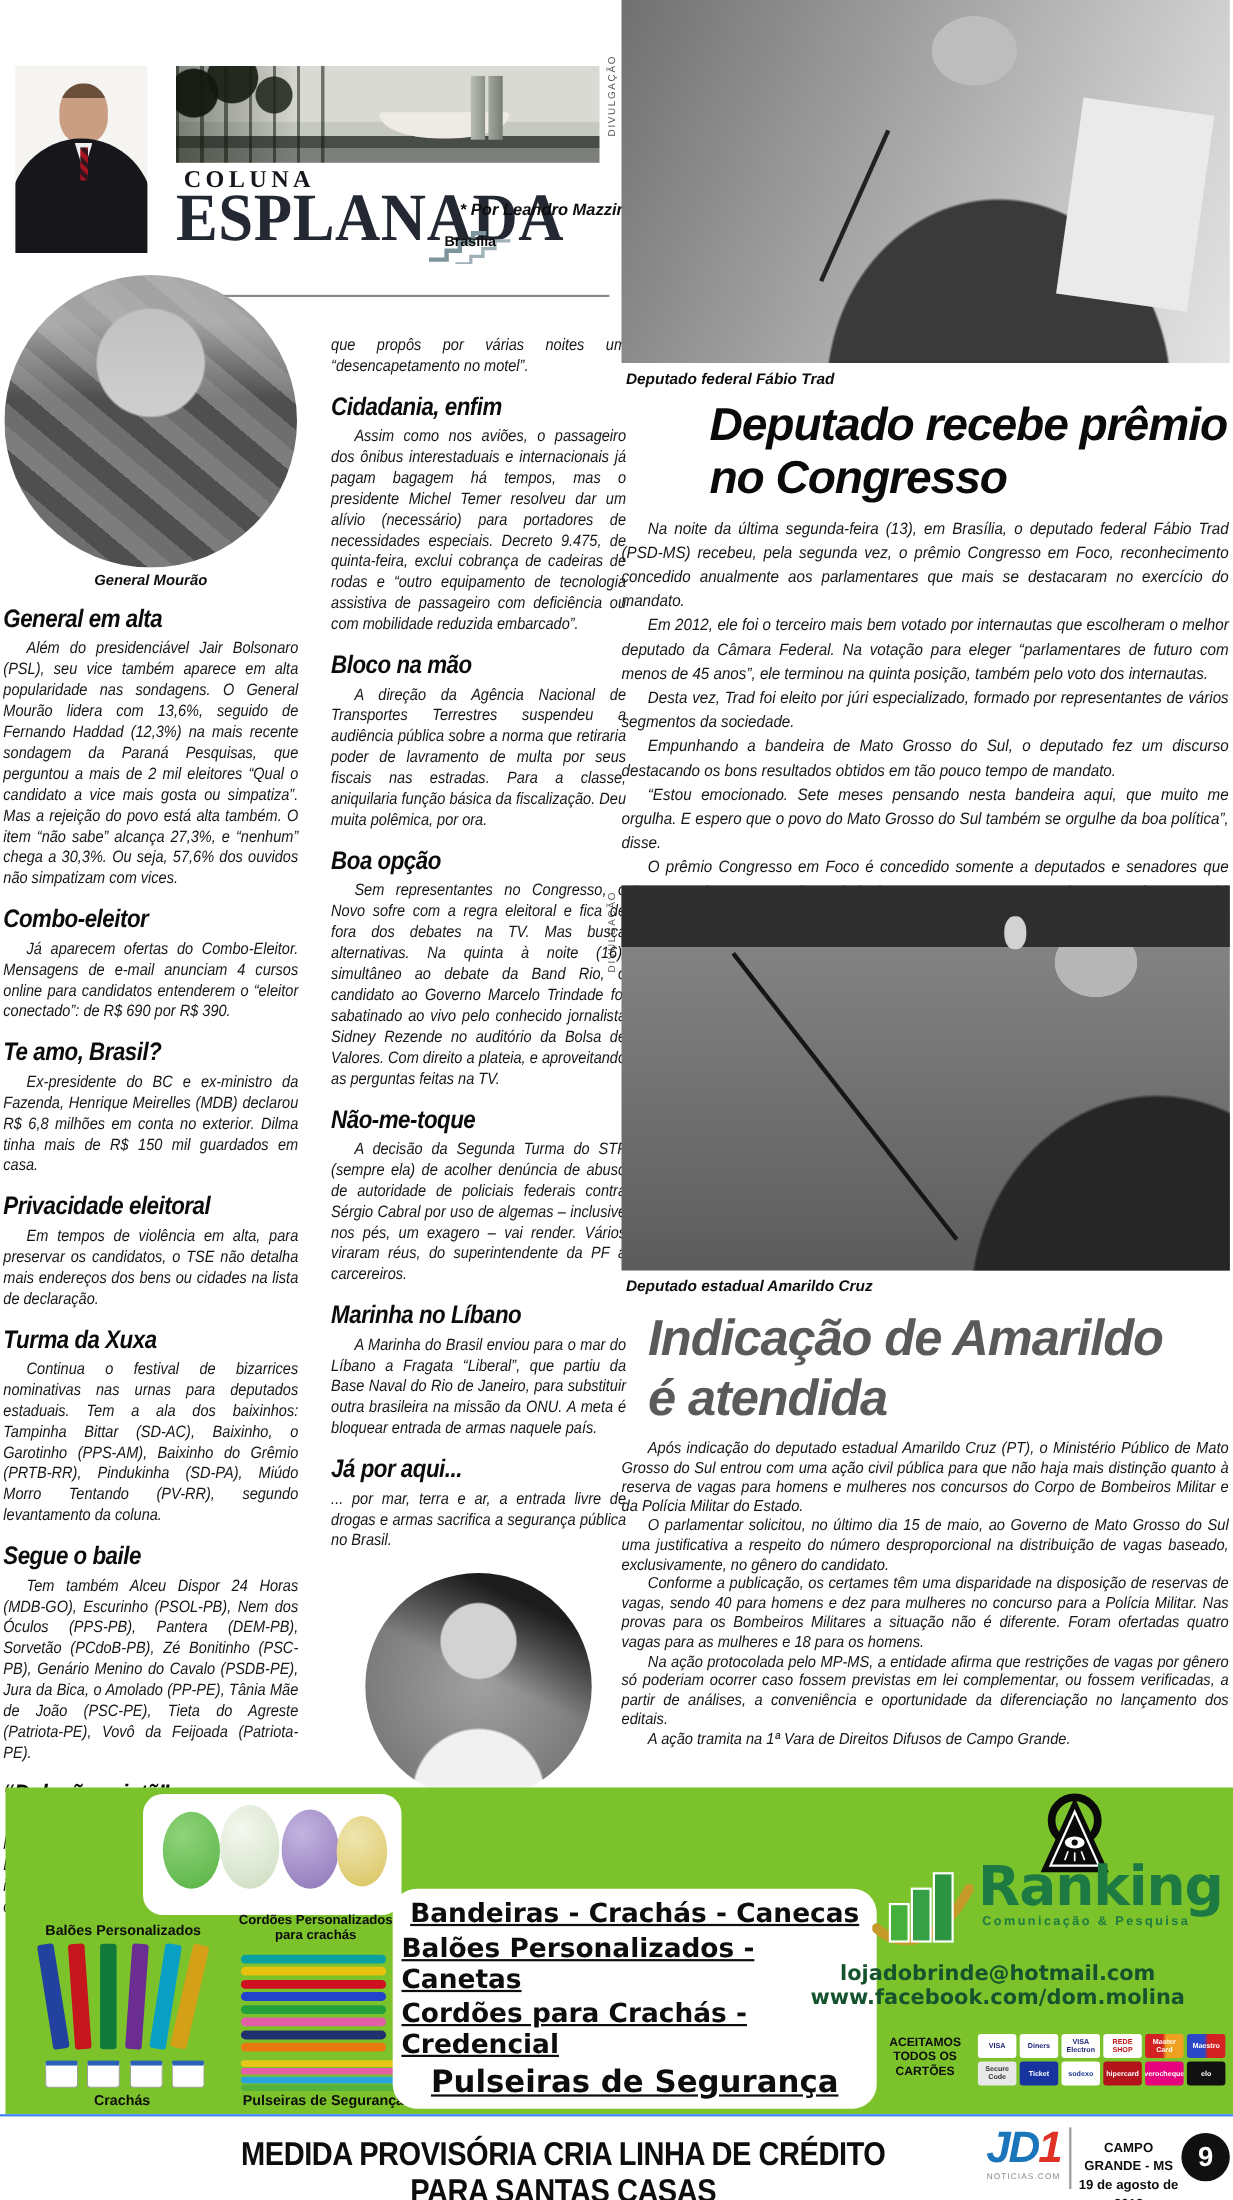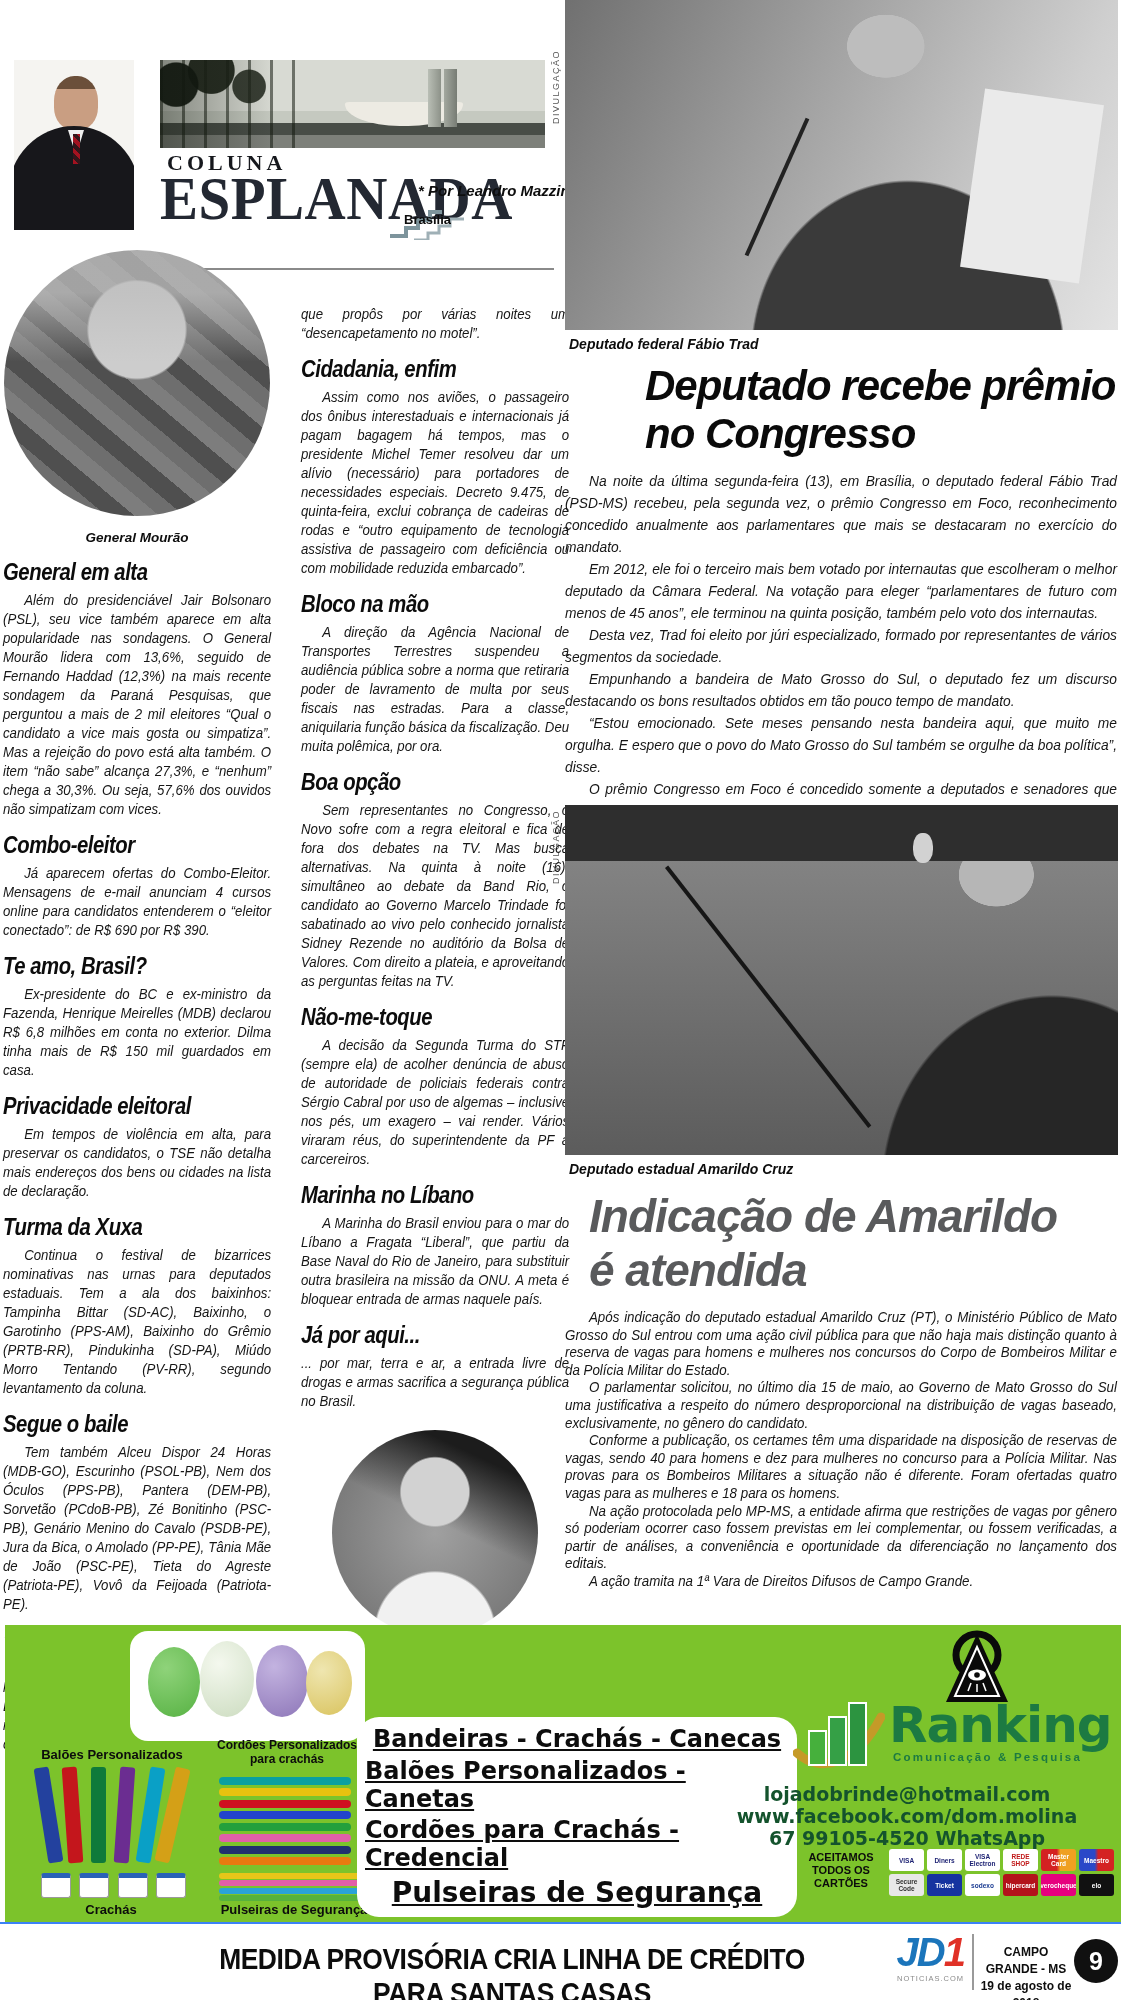--- a/index.html
+++ b/index.html
@@ -123,21 +123,21 @@
   .badge { display:inline-block; width:30px; height:25px; margin:0 2px; background:#fff; border:1px solid #9a9a9a;
            border-radius:3px; border-top:5px solid #2a62b8; }
   .wrists { position:absolute; left:214px; top:246px; width:152px; }
   .wrist { width:146px; height:6px; border-radius:3px; margin:1.5px 0; }
   .w1{background:#e6c619}.w2{background:#e160a8}.w3{background:#2aa3d8}.w4{background:#57b23c}
   .ad-panel { position:absolute; left:352px; top:92px; width:440px; height:200px; background:#fff; border-radius:22px;
               display:flex; flex-direction:column; justify-content:space-evenly; align-items:center; padding:4px 8px; }
   .ad-line { font-weight:700; font-size:24px; letter-spacing:0; color:#0d0d0d; font-family:"DejaVu Sans",sans-serif;text-decoration:underline; }
   .ad-line-big { font-size:28px; font-weight:800; }
   .illuminati { position:absolute; left:940px; top:4px; }
-  .ranking { position:absolute; left:788px; top:66px; display:flex; align-items:center; }
+  .ranking { position:absolute; left:788px; top:66px; display:flex; align-items:flex-start; }
   .ranking-text { margin-left:4px; }
   .ranking-name { font-weight:800; font-size:50px; line-height:48px; letter-spacing:-1px; color:#1c7a42; font-family:"DejaVu Sans",sans-serif; }
   .ranking-tag { font-weight:700; font-size:11.5px; letter-spacing:2.2px; color:#1c7a42; margin:2px 0 0 4px; }
   .ad-contact { position:absolute; left:690px; top:158px; width:424px; text-align:center; font-weight:700;
                 font-family:"DejaVu Sans",sans-serif; color:#14532d; }
   .ad-contact div { font-size:19px; line-height:22px; }
   .cards-note { position:absolute; left:793px; top:226px; width:86px; font-weight:800; font-size:11px;
                 line-height:13px; text-align:center; white-space:pre-line; color:#0c0c0c; }
   .cards { position:absolute; left:884px; top:224px; width:234px; display:flex; flex-wrap:wrap; gap:3px; }
   .chip { width:35px; height:22px; border-radius:3px; background:#fff; color:#1a1f71; font-size:6.5px; font-weight:700;
@@ -190,21 +190,21 @@
     <path d="M26 44 h14 v-7 h11 v-7 h11 v-7 h14" fill="none" stroke="#9fb0b6" stroke-width="3"></path>
   </svg>
   <div class="byline">* Por Leandro Mazzini</div>
   <div class="location">Brasília</div>
   <div class="mast-rule"></div>
   <div class="vcredit" style="left:551px; top:50px;">DIVULGAÇÃO</div>
   <div class="vcredit" style="left:551px; top:810px;">DIVULGAÇÃO</div>
 
   <div class="leftcol">
     <div class="photo-mourao"></div>
-    <div class="pcaption center" style="margin-top:14px;">General Mourão</div>
+    <div class="pcaption center" style="margin-top:4px;">General Mourão</div>
     <div class="cond88">
       <h3 class="col-h">General em alta</h3>
       <p class="col-p">Além do presidenciável Jair Bolsonaro (PSL), seu vice também aparece em alta popularidade nas sondagens. O General Mourão lidera com 13,6%, seguido de Fernando Haddad (12,3%) na mais recente sondagem da Paraná Pesquisas, que perguntou a mais de 2 mil eleitores “Qual o candidato a vice mais gosta ou simpatiza”. Mas a rejeição do povo está alta também. O item “não sabe” alcança 27,3%, e “nenhum” chega a 30,3%. Ou seja, 57,6% dos ouvidos não simpatizam com vices.</p>
       <h3 class="col-h">Combo-eleitor</h3>
       <p class="col-p">Já aparecem ofertas do Combo-Eleitor. Mensagens de e-mail anunciam 4 cursos online para candidatos entenderem o “eleitor conectado”: de R$ 690 por R$ 390.</p>
       <h3 class="col-h">Te amo, Brasil?</h3>
       <p class="col-p">Ex-presidente do BC e ex-ministro da Fazenda, Henrique Meirelles (MDB) declarou R$ 6,8 milhões em conta no exterior. Dilma tinha mais de R$ 150 mil guardados em casa.</p>
       <h3 class="col-h">Privacidade eleitoral</h3>
       <p class="col-p">Em tempos de violência em alta, para preservar os candidatos, o TSE não detalha mais endereços dos bens ou cidades na lista de declaração.</p>
       <h3 class="col-h">Turma da Xuxa</h3>
@@ -344,21 +344,20 @@
       </svg>
       <div class="ranking-text">
         <div class="ranking-name">Ranking</div>
         <div class="ranking-tag">Comunicação &amp; Pesquisa</div>
       </div>
     </div>
 
     <div class="ad-contact">
       <div>lojadobrinde@hotmail.com</div>
       <div>www.facebook.com/dom.molina</div>
-      <div>67 99105-4520 WhatsApp</div>
     </div>
 
     <div class="cards-note">ACEITAMOS
 TODOS OS
 CARTÕES</div>
     <div class="cards">
       <div class="chip">VISA</div>
       <div class="chip">Diners</div>
       <div class="chip">VISA Electron</div>
       <div class="chip">REDE SHOP</div>

